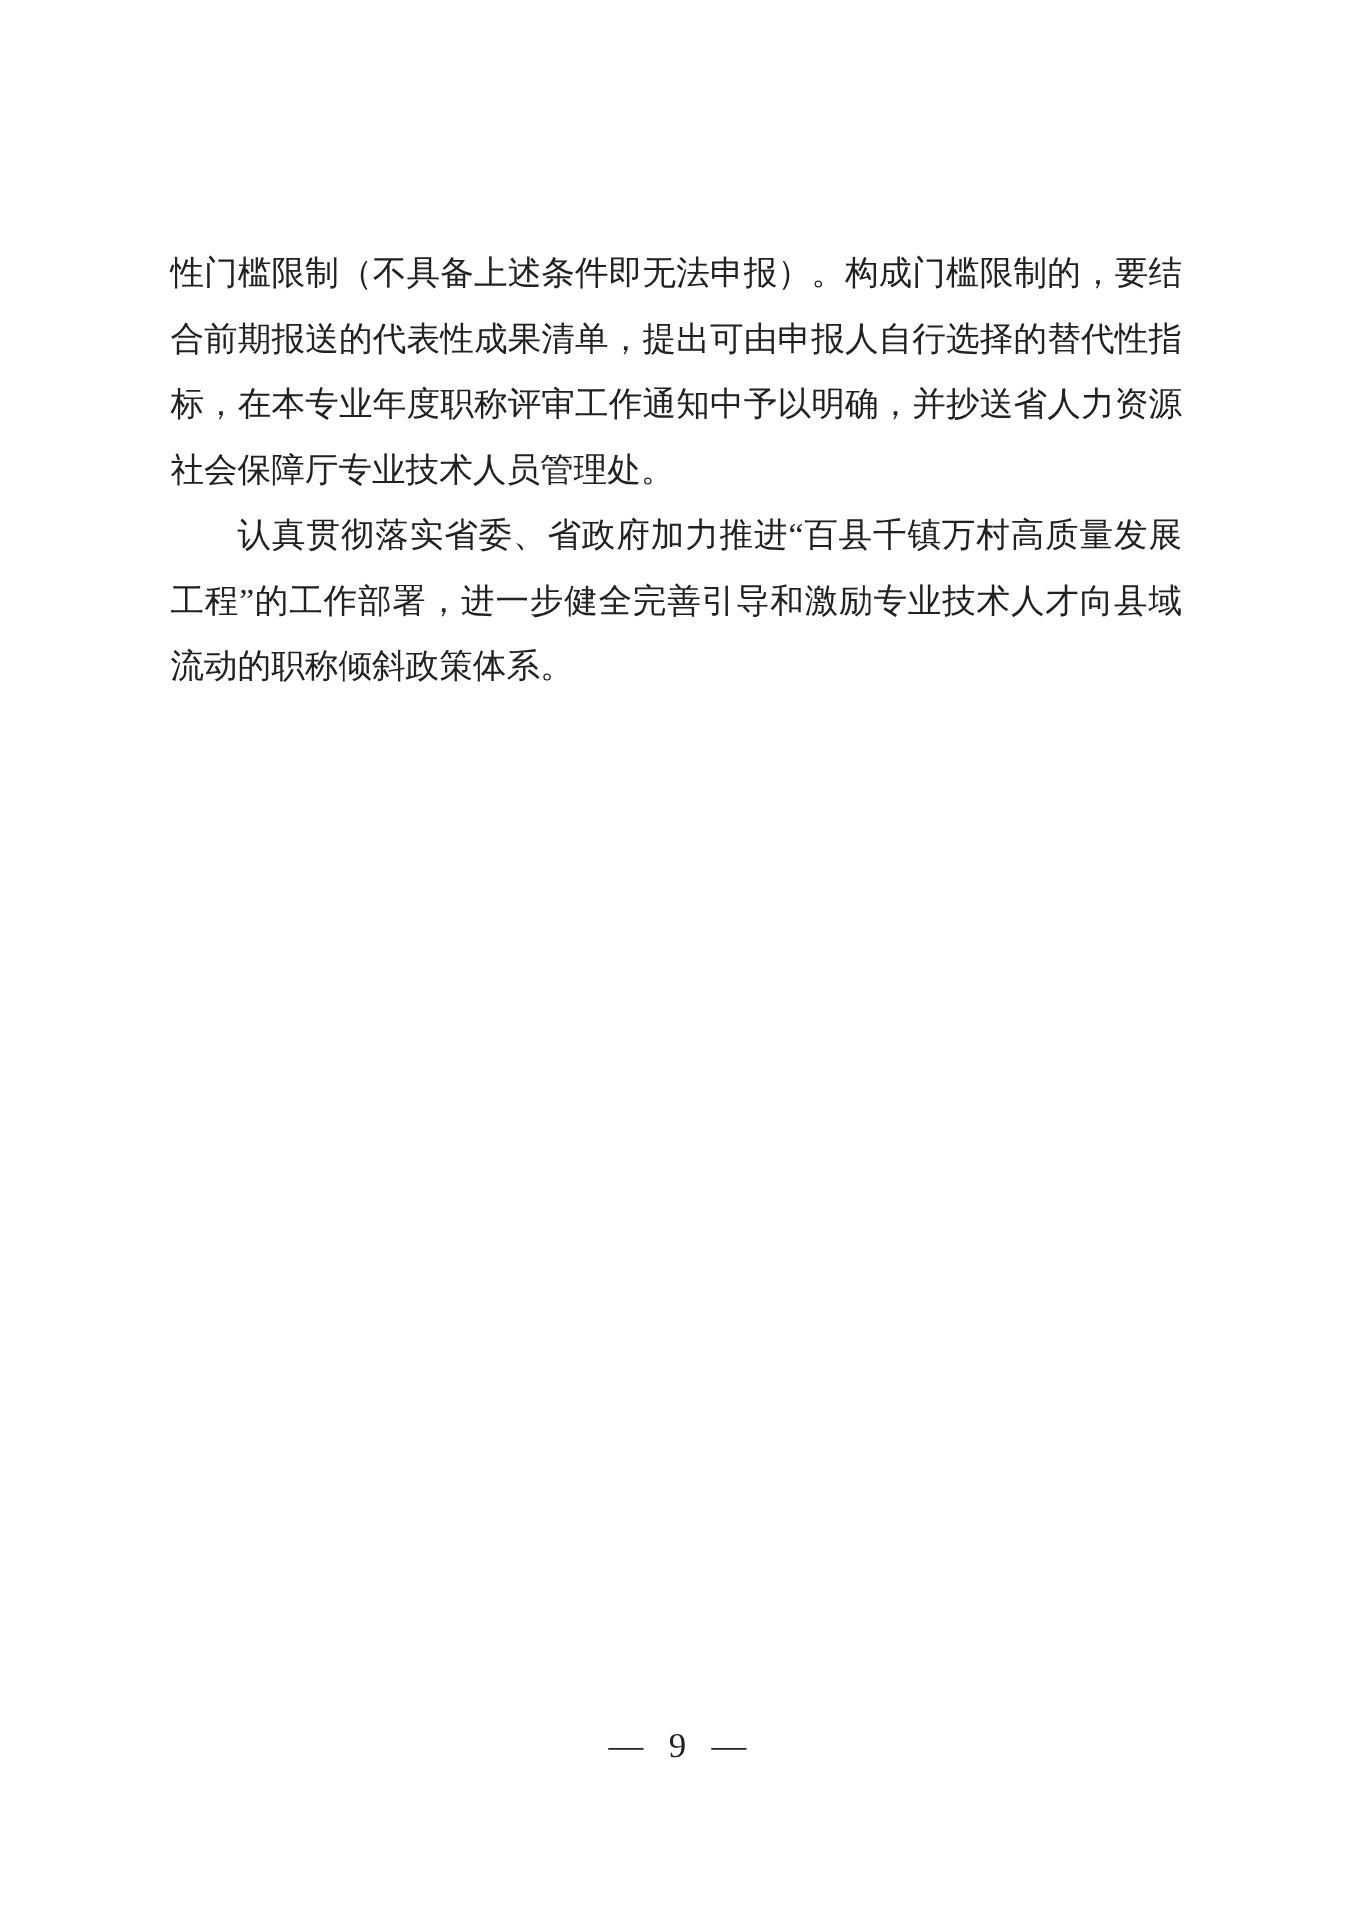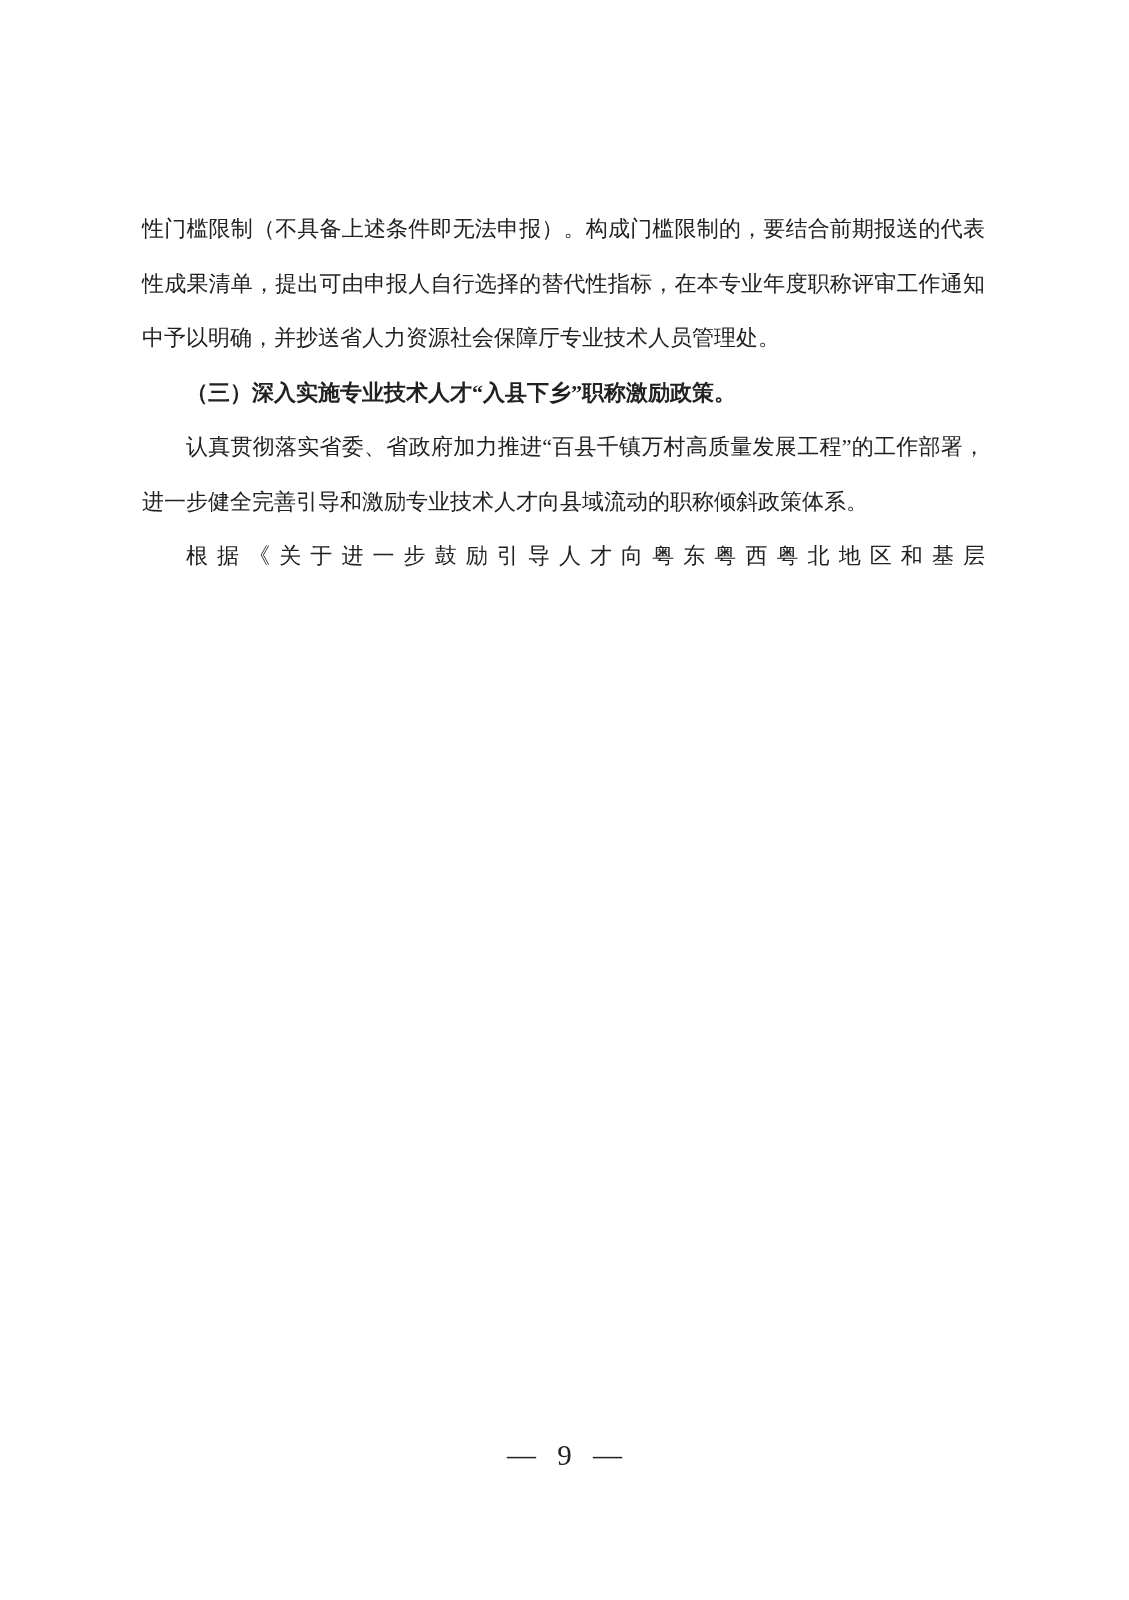--- a/index.html
+++ b/index.html
@@ -18,21 +18,21 @@
   }
   .text-block {
     position: absolute;
     left: 142px;
     top: 202px;
     width: 843px;
   }
   .para {
     margin: 0;
     padding: 0;
-    font-size: 22px;
+    font-size: 28px;
     line-height: 54.5px;
     text-align: justify;
     text-justify: inter-ideograph;
     text-indent: 2em;
     word-break: break-all;
   }
   .para.continuation {
     text-indent: 0;
   }
   .para.heading {
@@ -55,22 +55,20 @@
     word-spacing: 14px;
   }
 </style>
 </head>
 <body>
 
 <div class="page">
 
   <main class="text-block">
     <p class="para continuation">性门槛限制（不具备上述条件即无法申报）。构成门槛限制的，要结合前期报送的代表性成果清单，提出可由申报人自行选择的替代性指标，在本专业年度职称评审工作通知中予以明确，并抄送省人力资源社会保障厅专业技术人员管理处。</p>
-    <p class="para heading">（三）深入实施专业技术人才“入县下乡”职称激励政策。</p>
     <p class="para">认真贯彻落实省委、省政府加力推进“百县千镇万村高质量发展工程”的工作部署，进一步健全完善引导和激励专业技术人才向县域流动的职称倾斜政策体系。</p>
-    <p class="para fill-last">根据《关于进一步鼓励引导人才向粤东粤西粤北地区和基层</p>
   </main>
 
   <footer class="page-footer">
     <span class="page-number">— 9 —</span>
   </footer>
 
 </div>
 
 </body></html>

